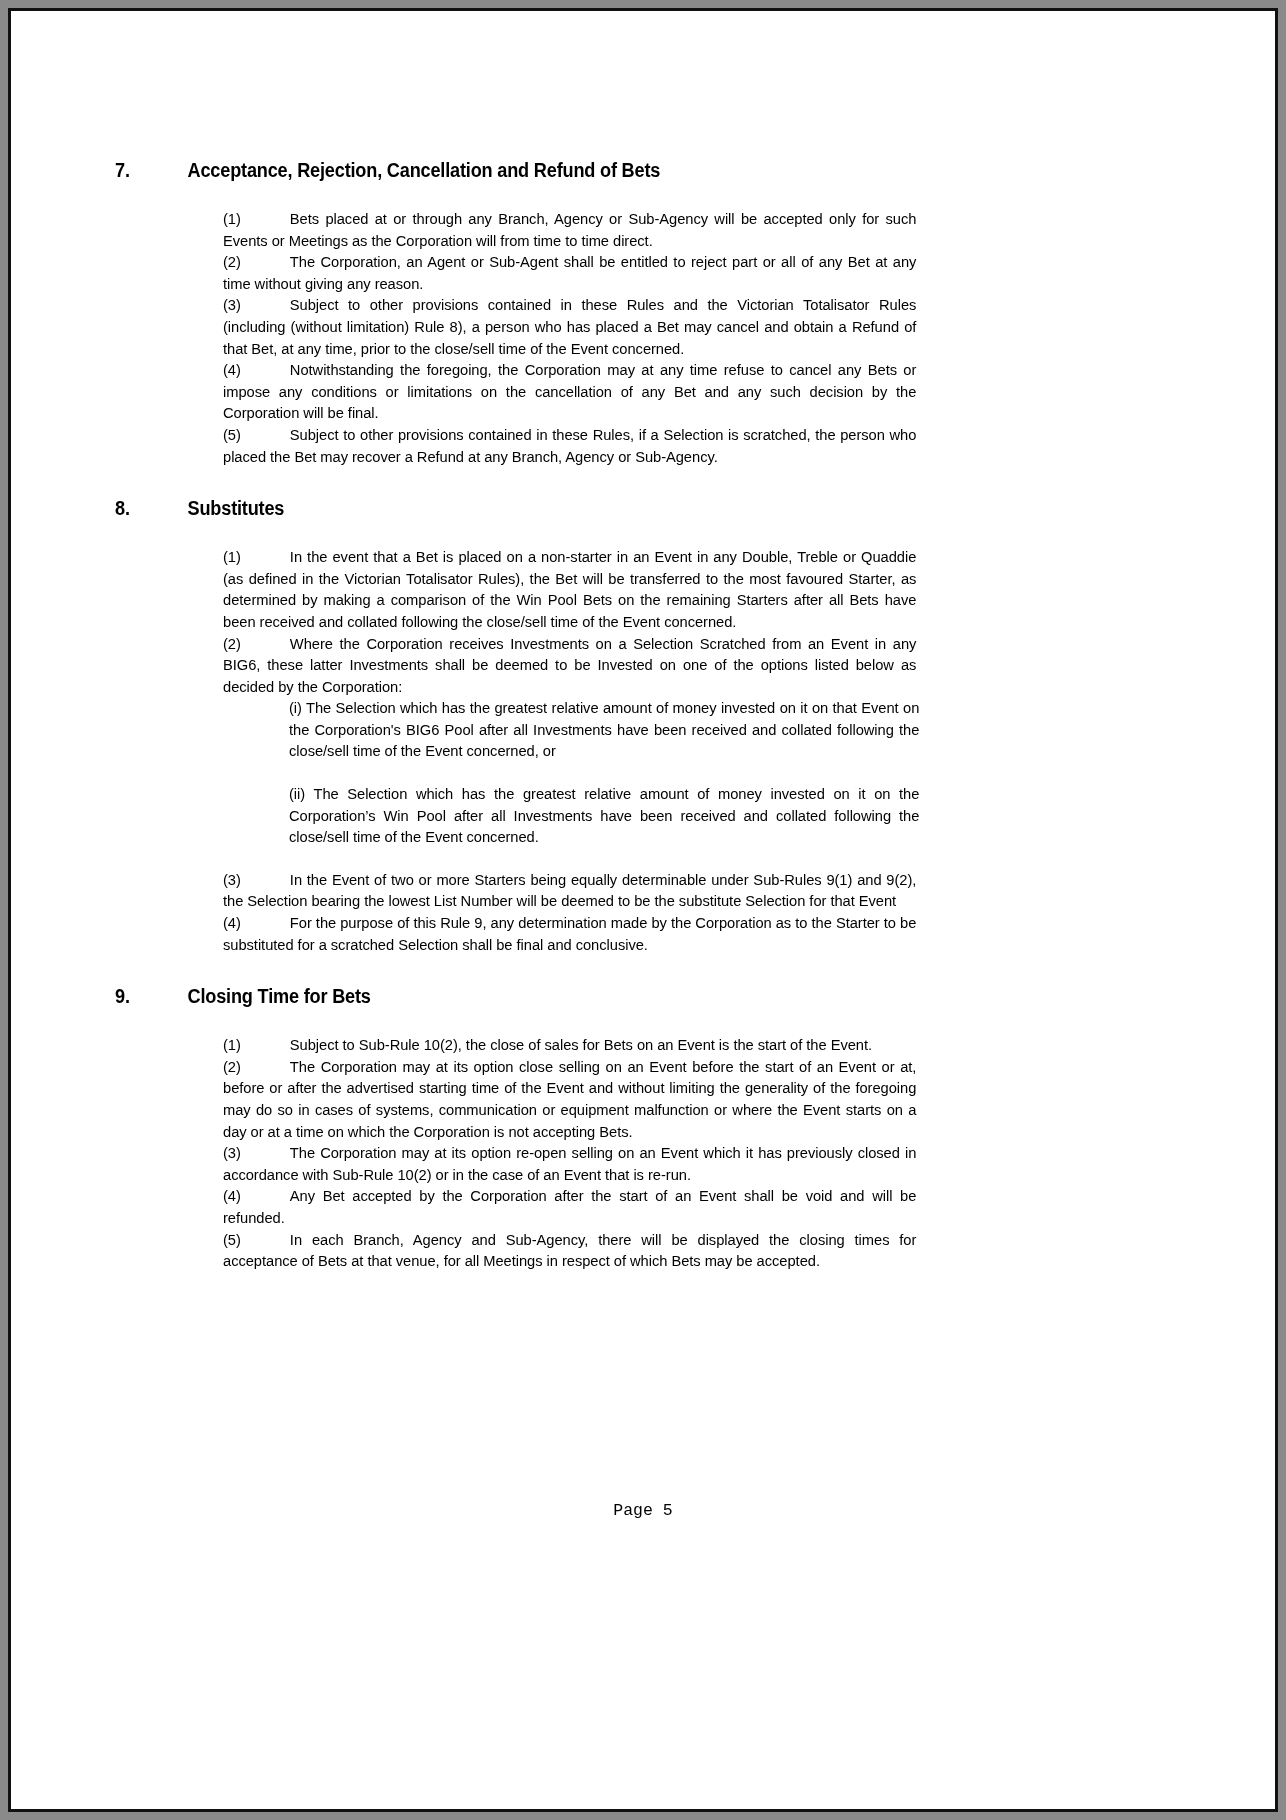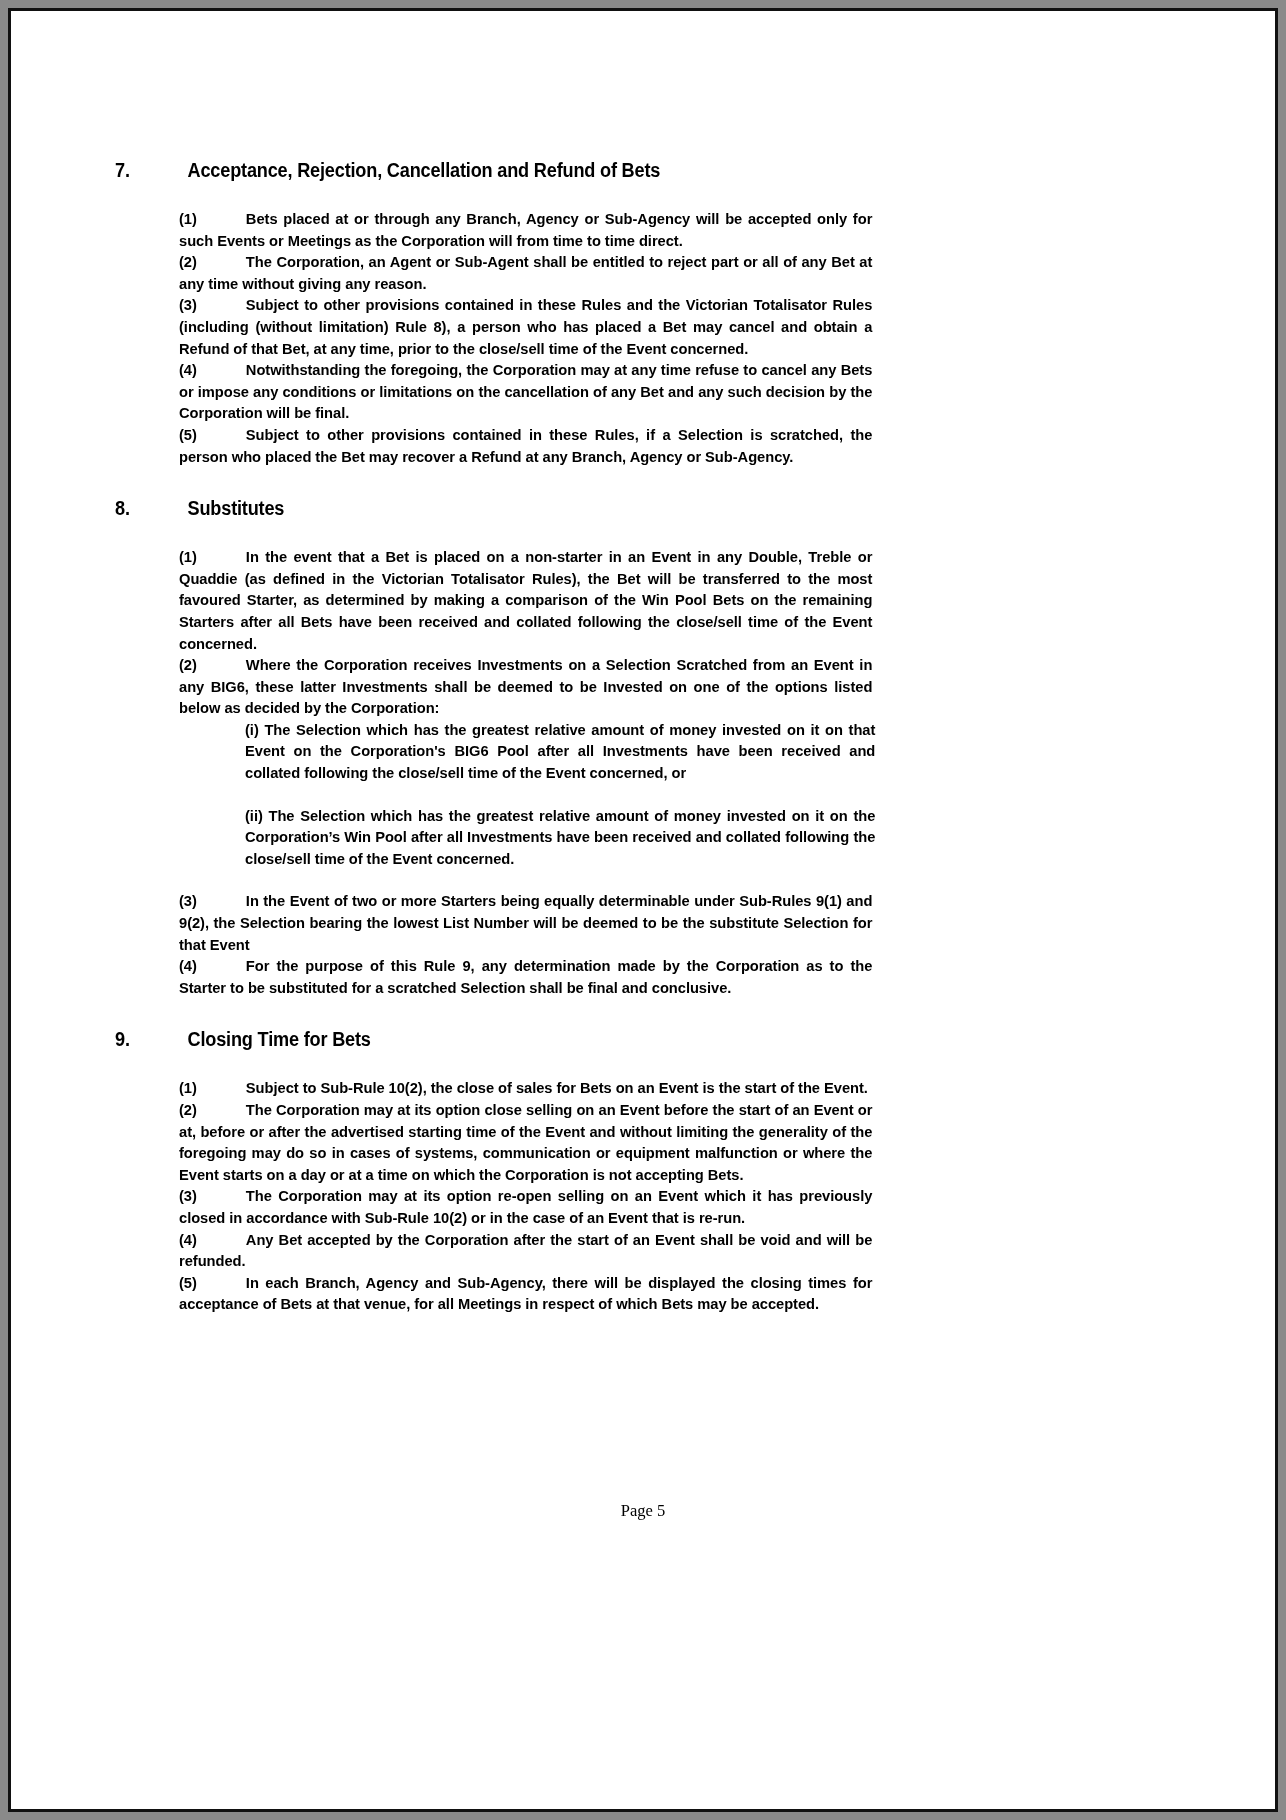--- a/index.html
+++ b/index.html
@@ -60,23 +60,22 @@
   }
   .section-heading .title {
     flex: 1 1 auto;
   }
 
   .gap-after-heading { height: 26px; }
   .gap-before-heading { height: 30px; }
 
   
   .body-block {
-    margin-left: 64px;
+    margin-left: 108px;
     width: 726px;
-    font-weight: bold;
   }
 
   p.rule {
     margin: 0;
     padding: 0;
     font-size: 15.4px;
     line-height: 21.6px;
     text-align: justify;
     text-justify: inter-word;
     color: #000;
@@ -108,21 +107,21 @@
   .subitem-gap { height: 21px; }
   .para-gap { height: 21px; }
 
   
   .footer {
     position: absolute;
     left: 0;
     right: 0;
     top: 1490px;
     text-align: center;
-    font-family: Liberation Serif, serif;
+    font-family: Liberation Mono, monospace;
     font-size: 16.5px;
     color: #000;
   }
 </style>
 </head>
 <body>
 
 <div class="page-frame">
   <div class="page-inner">
 

